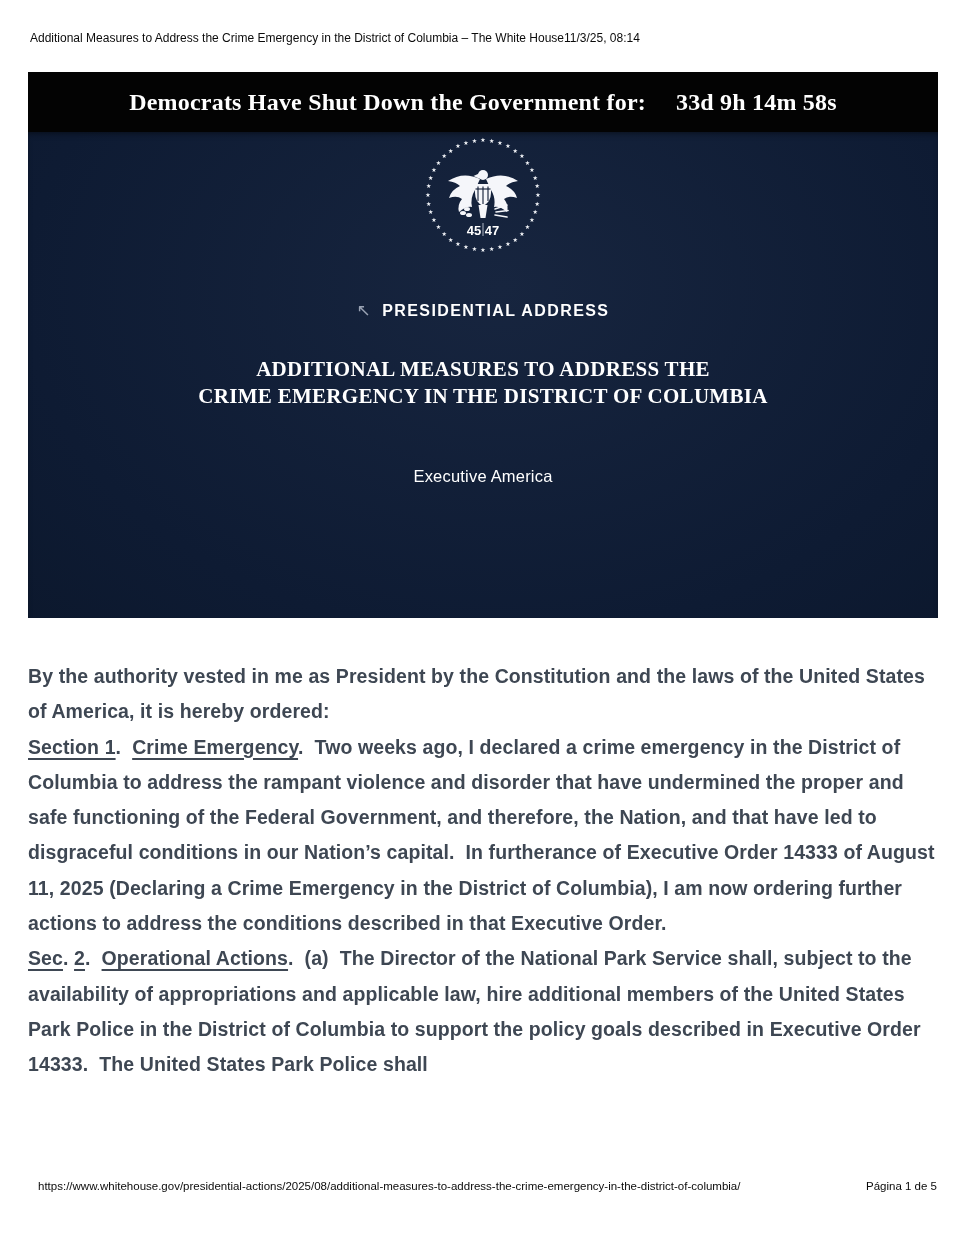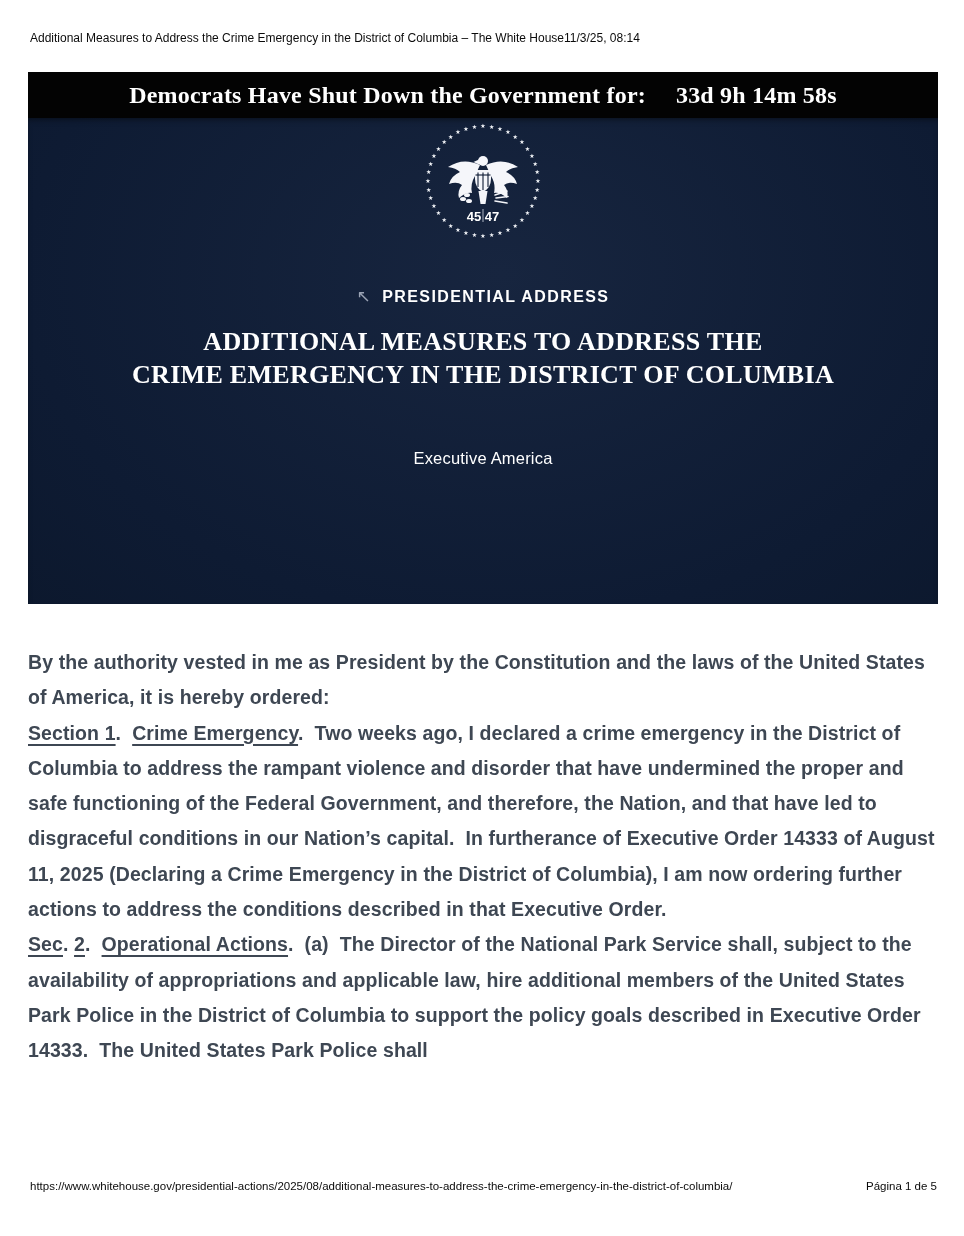--- a/index.html
+++ b/index.html
@@ -7,29 +7,29 @@
     width:964px;height:1236px;position:relative;background:#ffffff;
     font-family:"Liberation Sans", sans-serif;overflow:hidden;
   }
   
   .print-header{
     position:absolute;top:31px;left:30px;right:27px;
     display:flex;align-items:baseline;
     font-size:12px;color:#0b0b0b;
   }
   .print-footer{
-    position:absolute;bottom:44px;left:30px;right:27px;
+    position:absolute;bottom:44px;left:38px;right:27px;
     display:flex;justify-content:space-between;align-items:baseline;
     font-size:11.5px;color:#0b0b0b;gap:47px;
   }
   
   .sheet{position:absolute;top:72px;left:28px;width:910px;}
   
   .banner{
-    height:46px;background:#030303;color:#ffffff;
+    height:60px;background:#030303;color:#ffffff;
     display:flex;align-items:center;justify-content:center;gap:30px;
     font-family:"Liberation Serif", serif;font-weight:700;font-size:24px;
     letter-spacing:.2px;
   }
   
   .navbar{
     height:62px;background:#141d36;position:relative;
     display:flex;align-items:center;justify-content:center;
   }
   .menu-btn{position:absolute;left:2px;top:50%;transform:translateY(-50%);
@@ -48,22 +48,22 @@
     box-shadow:inset 0 4px 6px -3px rgba(0,0,0,.55);
   }
   .seal{margin-top:3px;}
   .breadcrumb{
     margin-top:41px;display:inline-flex;align-items:center;gap:10px;
     color:#ffffff;text-decoration:none;font-size:16px;font-weight:700;
     letter-spacing:1.4px;
   }
   .breadcrumb .arrow{color:#9aa3b4;font-size:17px;font-weight:400;}
   .hero-title{
-    margin-top:18px;font-family:"Liberation Serif", serif;font-weight:700;
-    font-size:26px;line-height:1.27;letter-spacing:.3px;
+    margin-top:35px;font-family:"Liberation Serif", serif;font-weight:700;
+    font-size:21px;line-height:1.27;letter-spacing:.3px;
   }
   .category{margin-top:58px;font-size:16.5px;font-weight:500;letter-spacing:.2px;}
   
   .article{padding-top:41px;font-weight:bold;}
   .article p{
     margin:0;font-size:19.5px;line-height:35.3px;color:#3e4753;
     letter-spacing:.1px;white-space:pre-wrap;
   }
   .article .u{text-decoration:underline;text-decoration-thickness:1.5px;text-underline-offset:3.5px;}
 </style>

